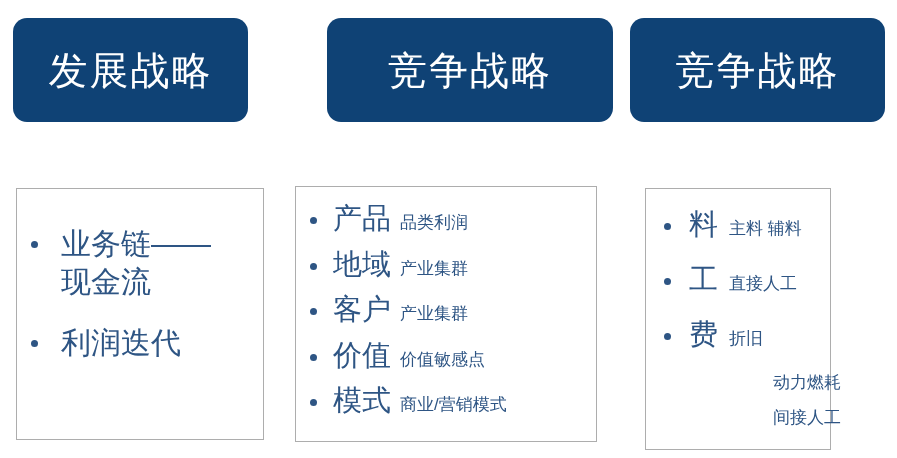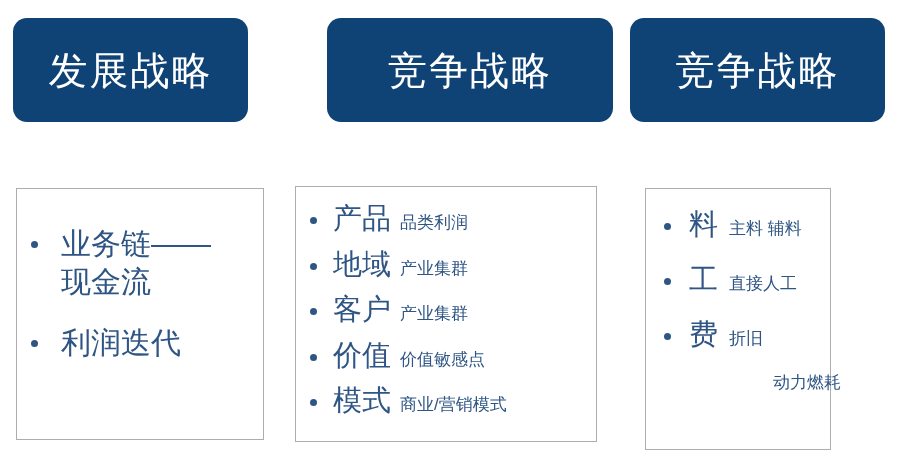--- a/index.html
+++ b/index.html
@@ -224,17 +224,18 @@
       </div>
 
       <div class="row">
         <span class="bullet"></span>
         <span class="row-text">
           <span class="main-term">费</span><span class="sub-term">折旧</span>
         </span>
       </div>
 
       <div class="extra-line">动力燃耗</div>
+      <div class="extra-line">间接人工</div>
 
     </div>
   </div>
 
 </div>
 
 </body></html>

